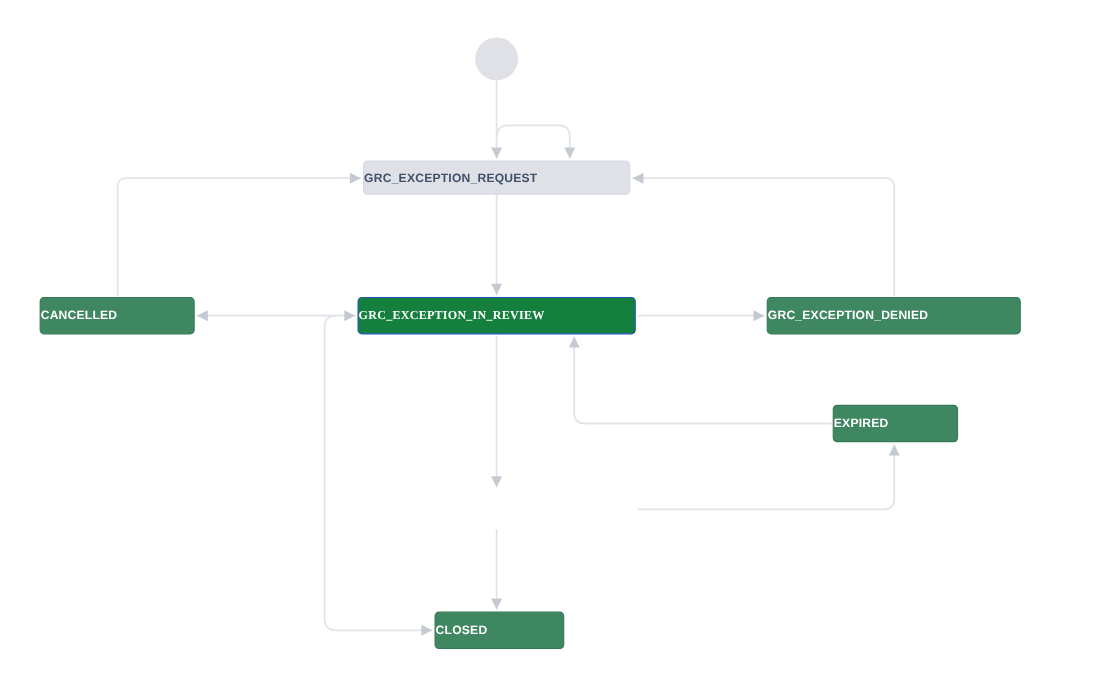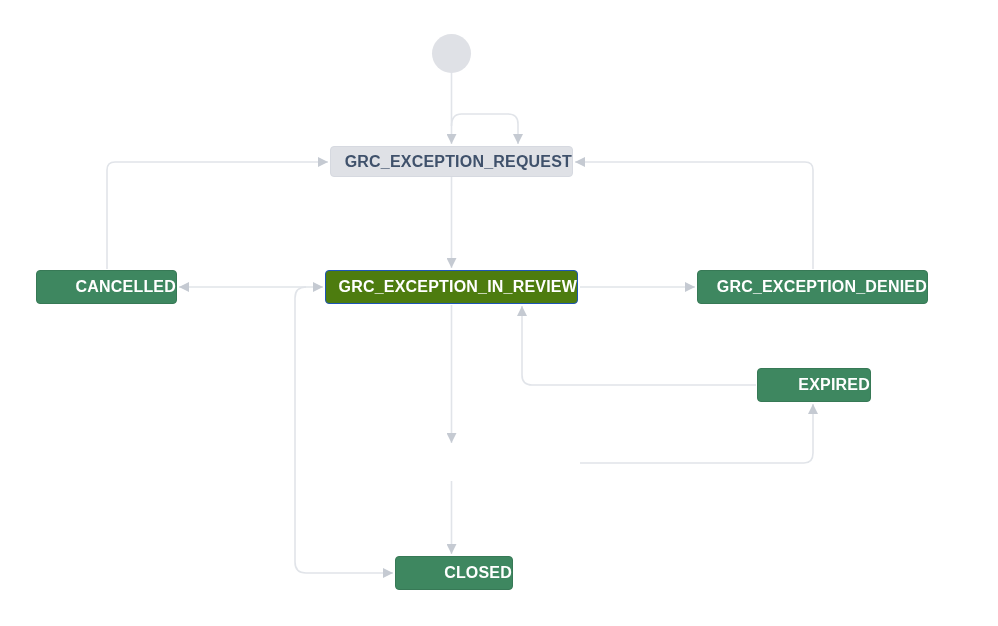--- a/index.html
+++ b/index.html
@@ -7,31 +7,31 @@
     position:relative;
     width:998px;height:626px;
     background:#ffffff;
     overflow:hidden;
     font-family:"Liberation Sans", sans-serif;
   }
   svg.edges{position:absolute;left:0;top:0;width:998px;height:626px;}
   svg.edges path.edge{fill:none;stroke:#e1e4e9;stroke-width:1.6px;}
   .node{
     position:absolute;
-    display:flex;align-items:center;justify-content:flex-end;
+    display:flex;align-items:center;justify-content:flex-start;
     box-sizing:border-box;
     border-radius:4px;
-    font-weight:bold;font-size:16px;letter-spacing:.2px;
+    font-weight:bold;font-size:11px;letter-spacing:.2px;
     color:#ffffff;
     cursor:default;
     white-space:nowrap;
   }
   .node-gray{background:#dfe1e6;color:#3f516b;border:1px solid #d6d9e0;}
-  .node-blue{background:#4d7c0f;border:1px solid #1d55b8;}
-  .node-green{background:#3e8760;border:1px solid #37795６;padding-left:46px;}
+  .node-blue{background:#15803d;border:1px solid #1d55b8;font-family:Liberation Serif, serif;}
+  .node-green{background:#3e8760;border:1px solid #37795６;}
   .node-green{background:#3e8760;border:1px solid #377956;}
   .start-circle{
     position:absolute;
     left:432px;top:34px;width:39px;height:39px;
     border-radius:50%;
     background:#dfe1e6;
   }
 </style>
 </head>
 <body>

